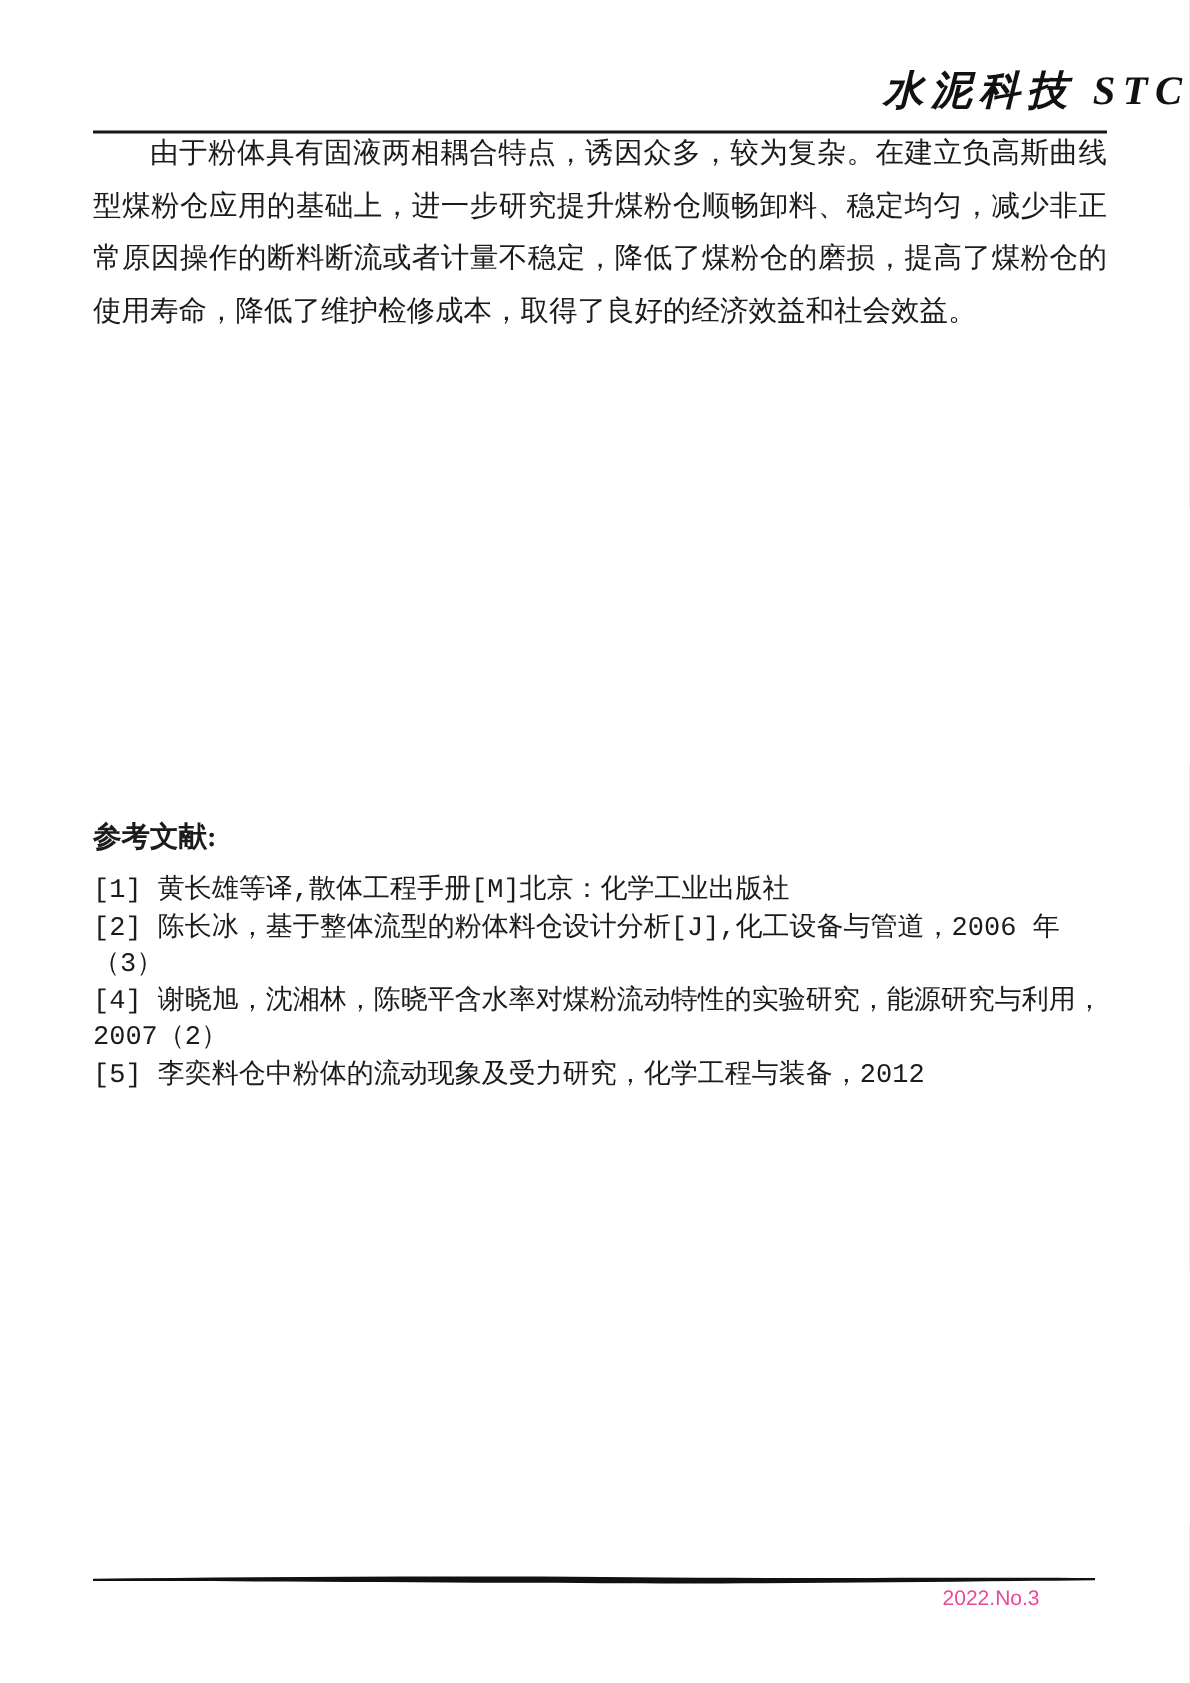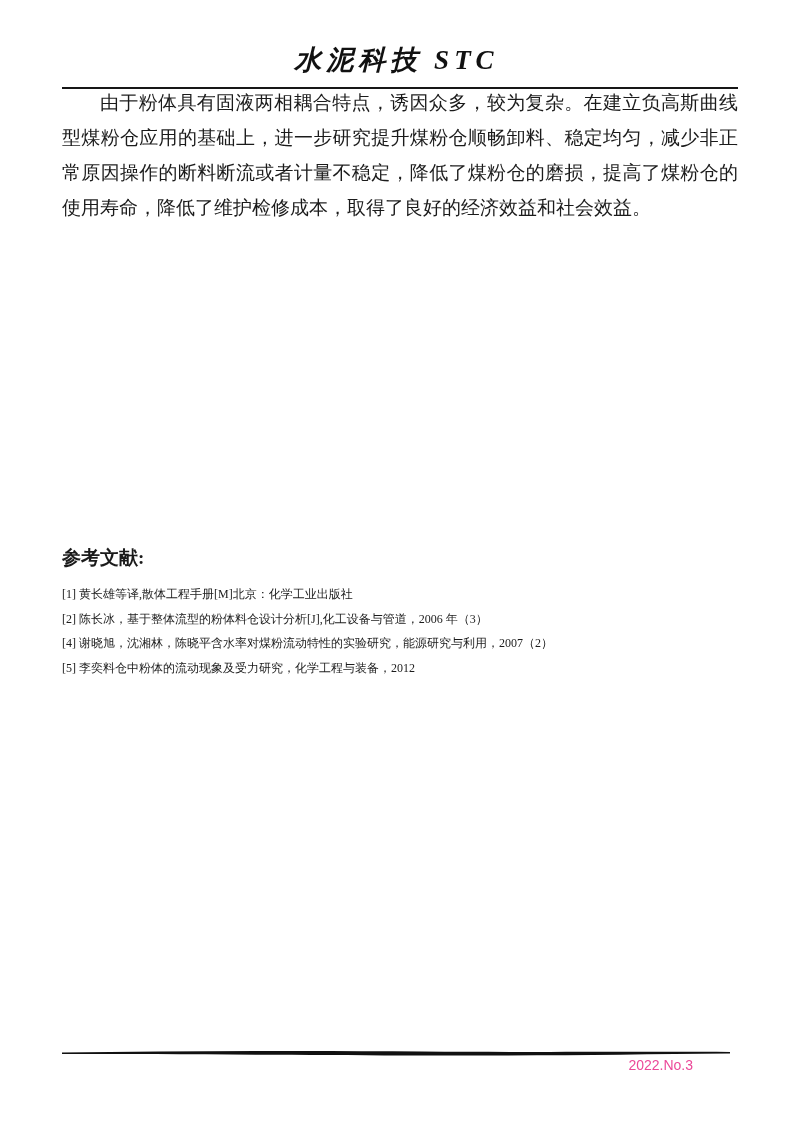--- a/index.html
+++ b/index.html
@@ -10,21 +10,21 @@
     margin: 0 auto;
     background: #ffffff;
     font-family: "Liberation Serif", "DejaVu Serif", serif;
     color: #1b1b1b;
     overflow: hidden;
   }
   .header-title {
     position: absolute;
     top: 42px; left: 0;
     width: 100%;
-    text-align: center;
+    text-align: right;
     font-size: 27px;
     font-weight: 700;
     font-style: italic;
     letter-spacing: 5px;
     color: #111111;
   }
   .header-rule {
     position: absolute;
     top: 87px; left: 62px;
     width: 676px; height: 2px;
@@ -44,22 +44,23 @@
     position: absolute;
     top: 545px; left: 62px;
     width: 676px;
   }
   .ref-heading {
     font-size: 19px;
     font-weight: 700;
     margin: 0 0 11px 0;
   }
   .ref-item {
-    font-size: 12px;
+    font-size: 18px;
     line-height: 24.5px;
+    font-family: Liberation Mono, monospace;
   }
   .note {
     position: absolute;
     top: 712px; left: 62px;
     width: 676px;
     font-size: 16px;
     font-style: italic;
     line-height: 24px;
   }
   .note-label { font-weight: 700; }

